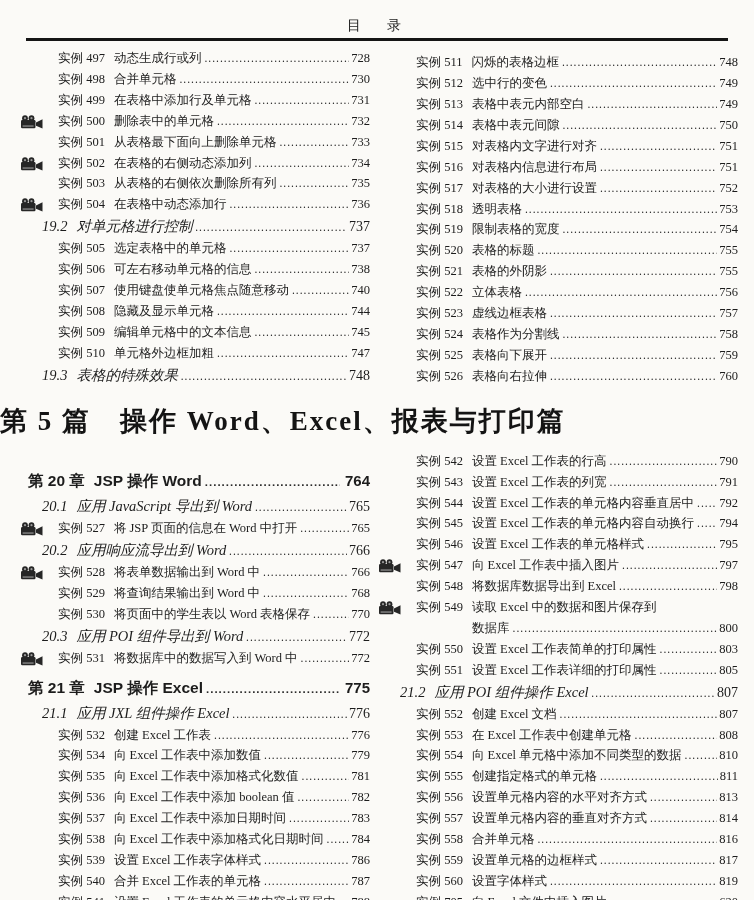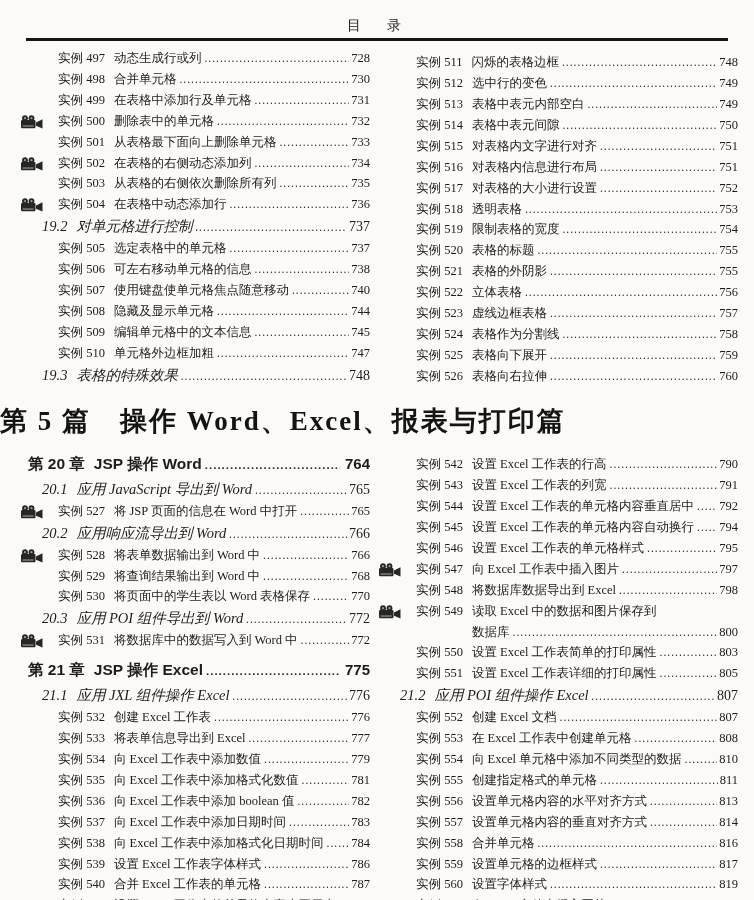--- a/index.html
+++ b/index.html
@@ -489,27 +489,20 @@
       </div>
       <div class="row example">
         <span class="indent"></span>
         <span class="label">实例 532</span>
         <span class="title">创建 Excel 工作表</span>
         <span class="leader"></span>
         <span class="page-num">776</span>
       </div>
       <div class="row example">
         <span class="indent"></span>
-        <span class="label">实例 533</span>
-        <span class="title">将表单信息导出到 Excel</span>
-        <span class="leader"></span>
-        <span class="page-num">777</span>
-      </div>
-      <div class="row example">
-        <span class="indent"></span>
         <span class="label">实例 534</span>
         <span class="title">向 Excel 工作表中添加数值</span>
         <span class="leader"></span>
         <span class="page-num">779</span>
       </div>
       <div class="row example">
         <span class="indent"></span>
         <span class="label">实例 535</span>
         <span class="title">向 Excel 工作表中添加格式化数值</span>
         <span class="leader"></span>

